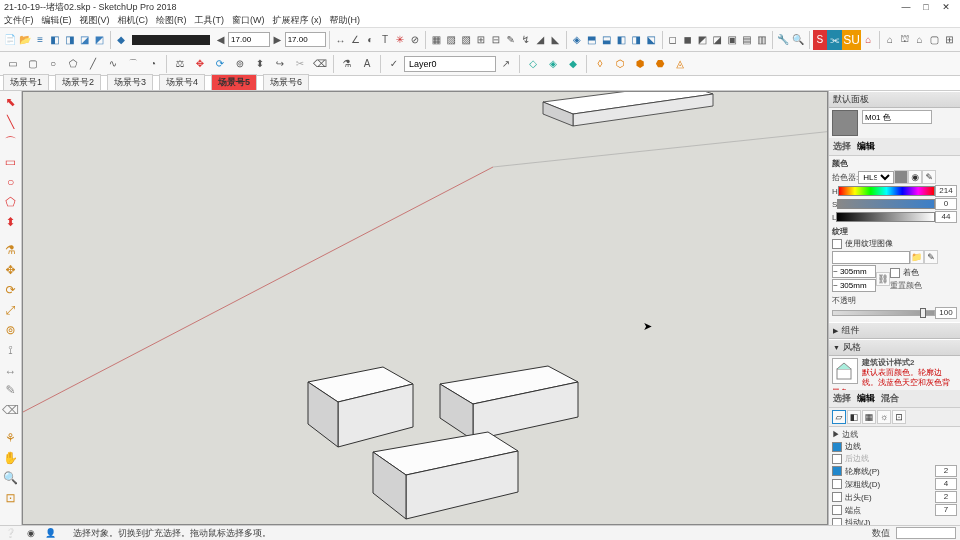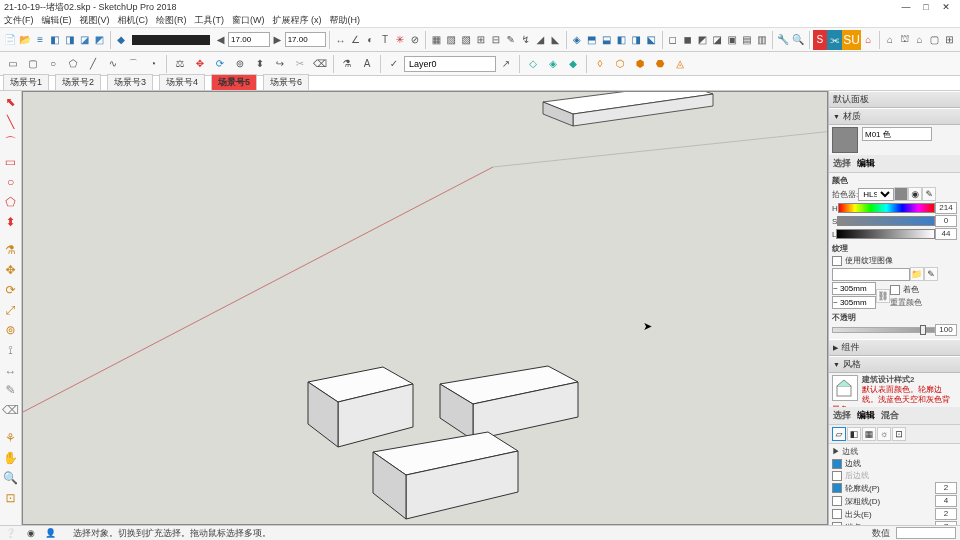--- a/index.html
+++ b/index.html
@@ -263,24 +263,20 @@
       <polygon points="25,25 58,48 58,92 25,66" fill="#d2d2d2" stroke="#333" stroke-width="1"></polygon>
     </svg>
 
     <div style="position:absolute; left:620px; top:228px; font-size:11px; color:#000;">➤</div>
   </div>
 
   <div class="right-panels">
     <div class="panel-header">
         <span>默认面板</span>
       </div>
-    <div class="panel-header">
-        <span class="tri">▼</span>
-        <span>材质</span>
-      </div>
     <div class="panel-body" style="height:38px;">
       <div class="swatch-big"></div>
       <input class="panel-input" value="M01 色" style="">
       <div style="clear:both"></div>
     </div>
     <div class="panel-tabs">
       <span class="panel-tab">选择</span>
       <span class="panel-tab active">编辑</span>
     </div>
     <div class="panel-body">
@@ -324,21 +320,21 @@
         </div>
         <span class="tiny-icon">⛓</span>
         <div style="display:flex;flex-direction:column;gap:1px;">
           <div class="cb-row">
               <div class="cb"></div>
               <span>着色</span>
             </div>
           <span class="mini-label" style="color:#555">重置颜色</span>
         </div>
       </div>
-      <div class="mini-label" style="font-weight:bold;margin-top:3px;">不透明</div>
+      <div class="mini-label" style="font-weight:normal;margin-top:3px;">不透明</div>
       <div class="mini-row">
           <div class="slider-track" style="flex:1">
             <div class="slider-thumb"></div>
           </div>
           <div class="num-box">100</div>
         </div>
     </div>
     <div class="panel-header">
         <span class="tri">▶</span>
         <span>组件</span>

